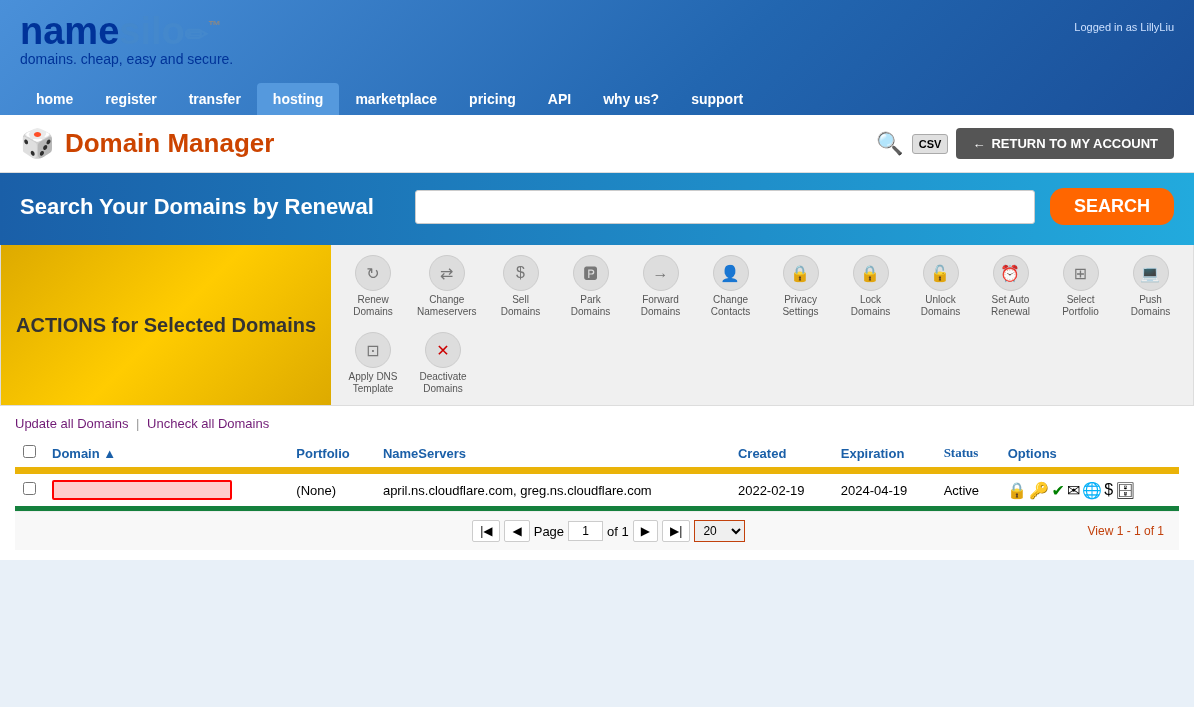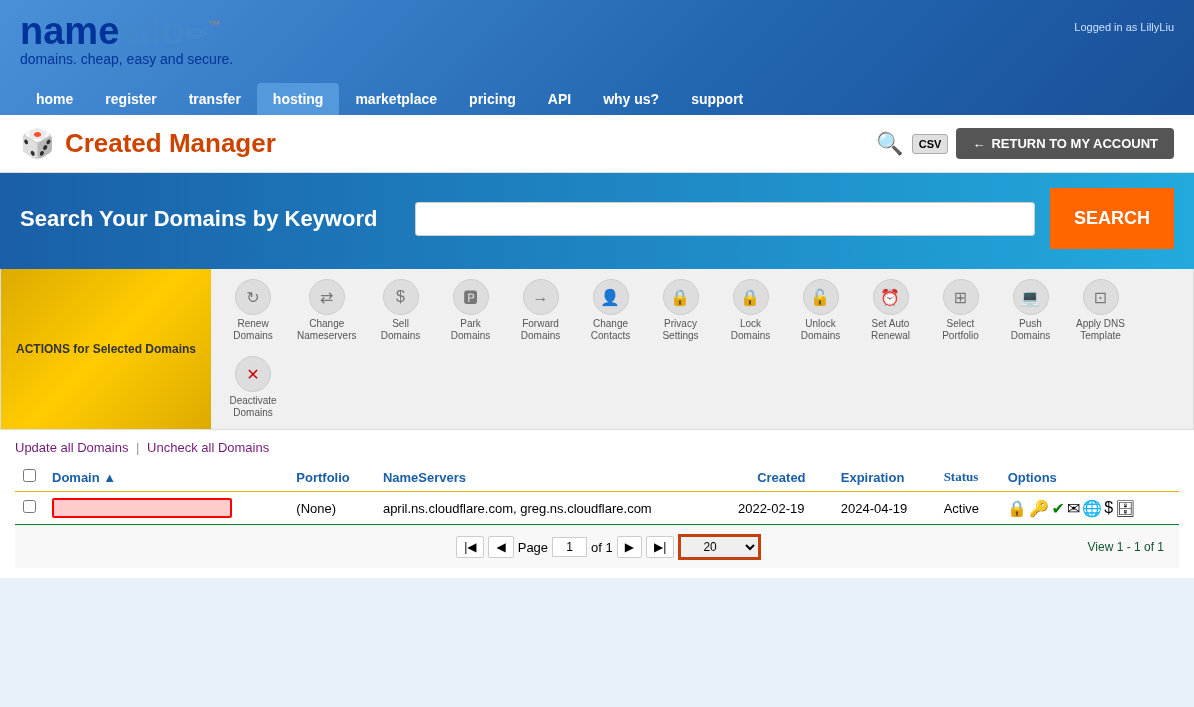--- a/index.html
+++ b/index.html
@@ -31,58 +31,58 @@
     .dm-tools { display: flex; align-items: center; gap: 8px; }
     .dm-search-icon { font-size: 22px; color: #666; cursor: pointer; }
     .dm-csv-btn { background: #e0e0e0; border: 1px solid #aaa; padding: 3px 6px; font-size: 11px; font-weight: bold; cursor: pointer; border-radius: 3px; }
     .return-btn { background: #555; color: white; padding: 8px 16px; font-size: 13px; font-weight: bold; cursor: pointer; border: none; border-radius: 4px; display: flex; align-items: center; gap: 6px; }
 
     
     .search-bar { background: linear-gradient(to right, #1a5fa8, #22aadd); padding: 15px 20px 20px 20px; }
     .search-bar-inner { display: flex; align-items: center; gap: 15px; }
     .search-label { color: white; font-size: 22px; font-weight: bold; min-width: 380px; }
     .search-input { flex: 1; padding: 8px 12px; font-size: 14px; border: 1px solid #ccc; border-radius: 3px; }
-    .search-btn { background: #ff6600; color: white; font-size: 18px; font-weight: bold; padding: 20px 24px; border: none; cursor: pointer; border-radius: 1px; }
+    .search-btn { background: #ff6600; color: white; font-size: 18px; font-weight: bold; padding: 8px 24px; border: none; cursor: pointer; border-radius: 14px; }
     .advanced-search { text-align: right; margin-top: 8px; }
     .advanced-search a { color: #ffdd00; font-size: 13px; font-weight: bold; text-decoration: none; }
 
     
     .actions-bar { background: #f0f0f0; border: 1px solid #ddd; border-top: none; display: flex; align-items: stretch; margin: 0; }
-    .actions-label { background: linear-gradient(135deg, #ddaa00, #ffcc00, #ddaa00); padding: 8px 15px; font-size: 12px; font-weight: bold; color: #333; min-width: 190px; display: flex; align-items: center; }
+    .actions-label { background: linear-gradient(135deg, #ddaa00, #ffcc00, #ddaa00); padding: 8px 15px; font-size: 20px; font-weight: bold; color: #333; min-width: 190px; display: flex; align-items: center; }
     .actions-icons { display: flex; flex-wrap: wrap; align-items: center; flex: 1; padding: 4px 8px; gap: 2px; }
     .action-item { display: flex; flex-direction: column; align-items: center; padding: 6px 8px; cursor: pointer; min-width: 68px; text-align: center; }
     .action-label { font-size: 10px; color: #555; line-height: 1.2; }
     .action-icon-circle { width: 36px; height: 36px; border-radius: 50%; background: #ddd; display: flex; align-items: center; justify-content: center; font-size: 16px; color: #777; margin-bottom: 3px; border: 1px solid #ccc; }
 
     
     .domain-table-area { padding: 10px 15px; }
     .table-links { margin-bottom: 8px; font-size: 13px; }
     .table-links a { color: #701a75; text-decoration: none; }
     .table-links span { color: #999; margin: 0 4px; }
 
     table { width: 100%; border-collapse: collapse; font-size: 13px; }
     thead tr { background: white; }
-    thead th { padding: 6px 8px; text-align: left; color: #1a5fa8; font-weight: bold; cursor: pointer; border-bottom: 1px solid #eab308; }
+    thead th { padding: 6px 8px; text-align: left; color: #1a5fa8; font-weight: bold; cursor: pointer; border-bottom: 7px solid #eab308; }
     tbody tr { background: white; }
     tbody tr:nth-child(even) { background: #f5f8ff; }
-    tbody td { padding: 6px 8px; border-bottom: 1px solid #15803d; vertical-align: middle; }
+    tbody td { padding: 6px 8px; border-bottom: 5px solid #15803d; vertical-align: middle; }
     
     .domain-cell { position: relative; }
     .domain-redacted { background: #ffcccc; border: 2px solid red; display: inline-block; padding: 2px 40px; color: transparent; font-size: 13px; min-width: 180px; height: 20px; border-radius: 2px; }
     
     .options-icons { display: flex; gap: 2px; align-items: center; }
     .opt-icon { font-size: 16px; cursor: pointer; }
 
     
     .pagination { display: flex; align-items: center; justify-content: space-between; padding: 8px 15px; font-size: 13px; background: #f8f8f8; border-top: 1px solid #eee; }
     .page-nav { display: flex; align-items: center; gap: 4px; }
     .page-btn { padding: 3px 7px; border: 1px solid #ccc; background: white; cursor: pointer; font-size: 12px; border-radius: 2px; }
     .page-input { width: 35px; text-align: center; padding: 2px 4px; border: 1px solid #ccc; font-size: 12px; }
-    .page-select { padding: 2px 18px; border: 3px solid #c2410c; font-size: 12px; }
-    .view-count { color: #14532d; font-size: 12px; }
+    .page-select { padding: 2px 4px; border: 1px solid #c2410c; font-size: 12px; }
+    .view-count { color: #c2410c; font-size: 12px; }
 
     .checkbox-col { width: 20px; }
     input[type="checkbox"] { cursor: pointer; }
   </style>
 </head>
 <body>
 
 <div>
 
   <div class="header">
@@ -110,35 +110,35 @@
       <a class="nav-item" href="#">why us?</a>
       <a class="nav-item" href="#">support</a>
     </div>
   </div>
 
   <div class="main">
 
     <div class="dm-header">
       <div class="dm-title-area">
         <span class="dm-icon">🎲</span>
-        <span class="dm-title">Created Manager</span>
+        <span class="dm-title">Domain Manager</span>
       </div>
       <div class="dm-tools">
         <span class="dm-search-icon">🔍</span>
         <button class="dm-csv-btn">CSV</button>
         <button class="return-btn">
           <span>←</span>
           <span>RETURN TO MY ACCOUNT</span>
         </button>
       </div>
     </div>
 
     <div class="search-bar">
       <div class="search-bar-inner">
-        <span class="search-label">Search Your Domains by Keyword</span>
+        <span class="search-label">Search Your Domains by Renewal</span>
         <input type="text" class="search-input" placeholder="" style="">
         <button class="search-btn">SEARCH</button>
       </div>
     </div>
 
     <div class="actions-bar">
       <div class="actions-label">ACTIONS for Selected Domains</div>
       <div class="actions-icons">
 
         <div class="action-item">
@@ -210,21 +210,21 @@
 
       <table>
         <thead>
           <tr>
             <th class="checkbox-col">
               <input type="checkbox" style="">
             </th>
             <th style="color:#1a5fa8;">Domain ▲</th>
             <th style="color:#1a5fa8;">Portfolio</th>
             <th style="color:#1a5fa8;">NameServers</th>
-            <th style="color:#1a5fa8;text-align:center;">Created</th>
+            <th style="color:#1a5fa8;">Created</th>
             <th style="color:#1a5fa8;">Expiration</th>
             <th style="color:#1a5fa8;font-family:Liberation Serif, serif;">Status</th>
             <th style="color:#1a5fa8;">Options</th>
           </tr>
         </thead>
         <tbody>
           <tr>
             <td>
               <input type="checkbox" style="">
             </td>

